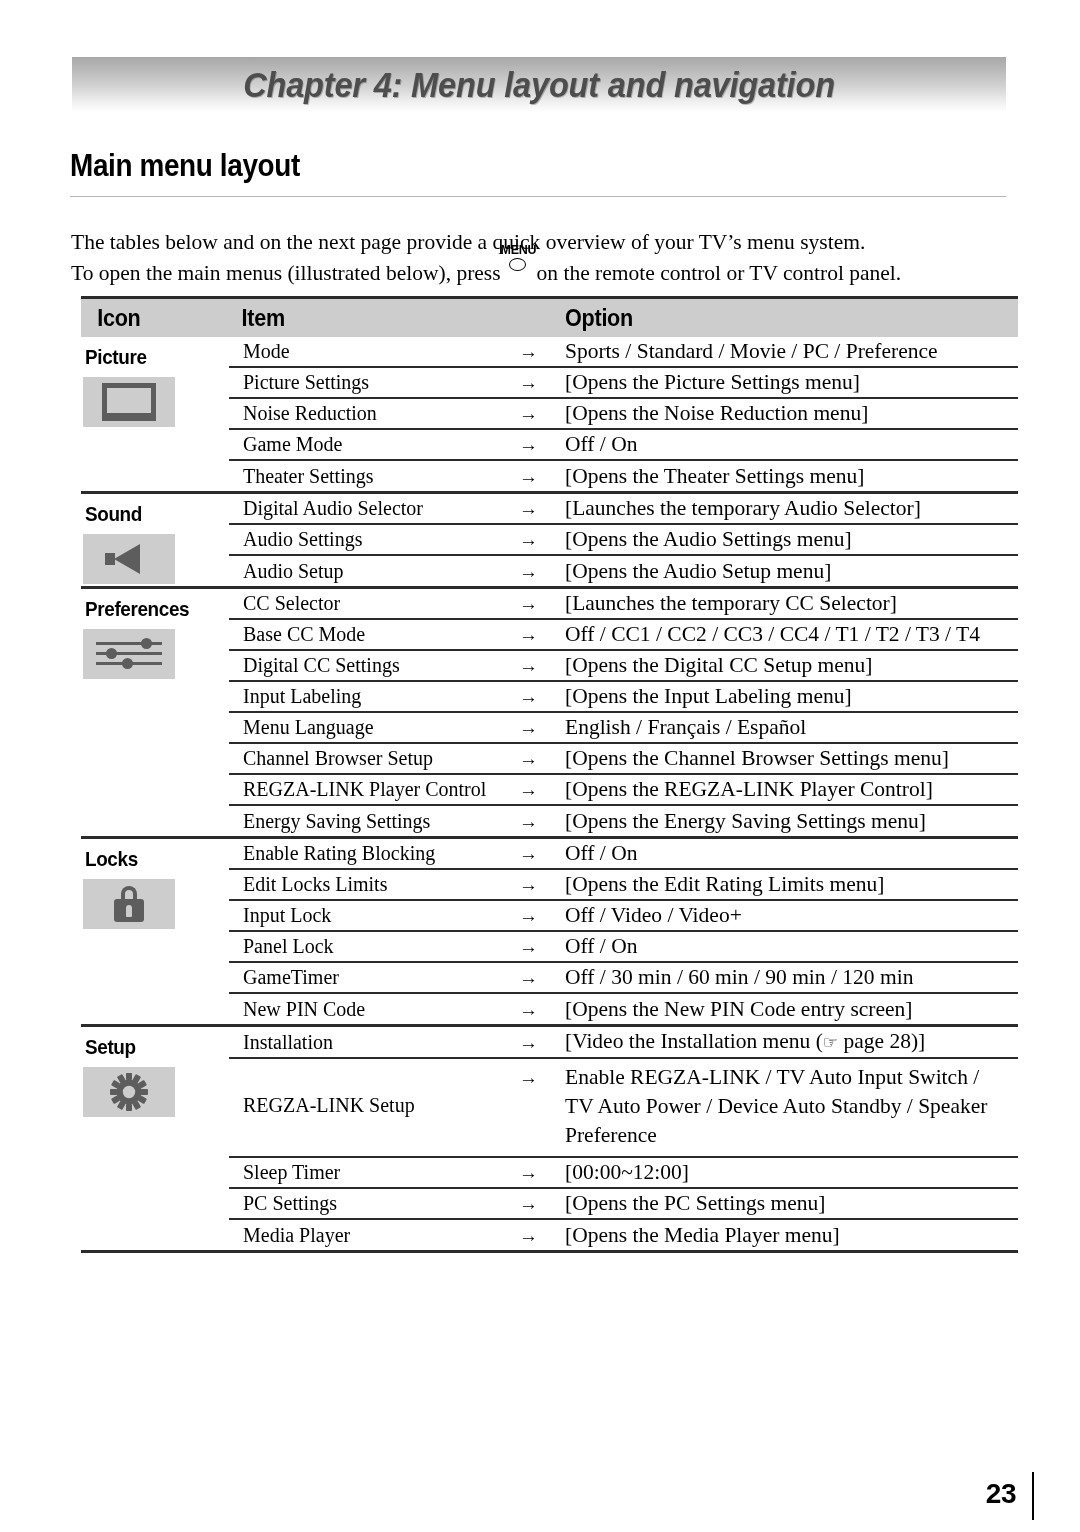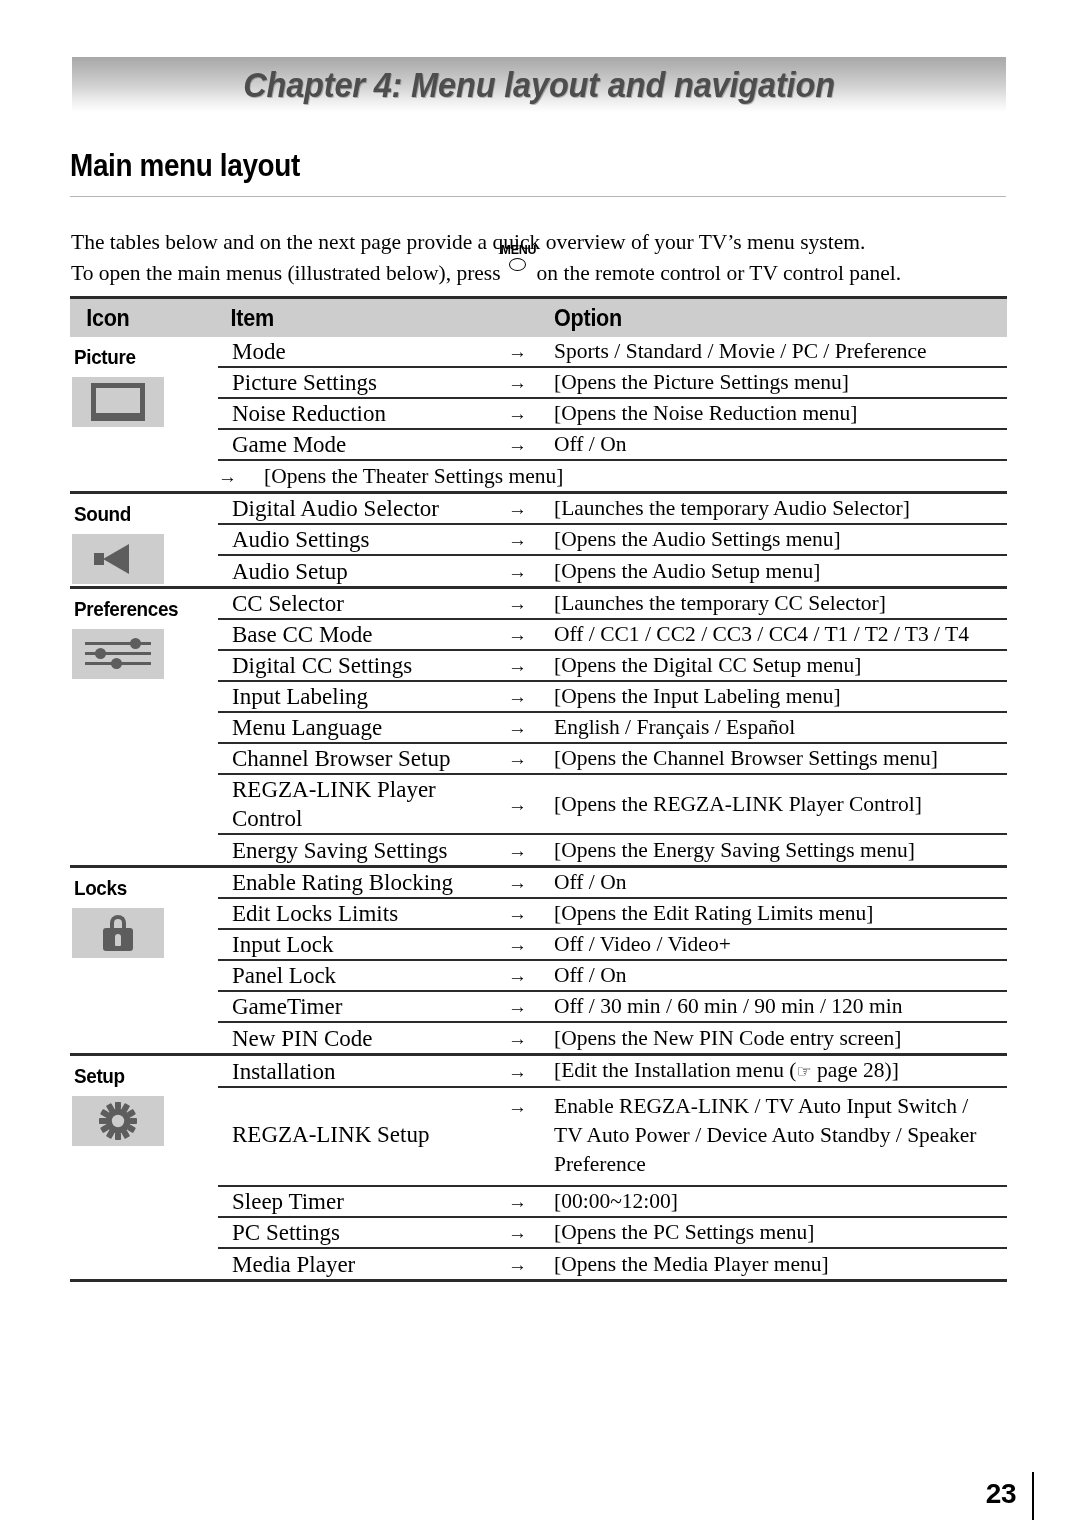--- a/index.html
+++ b/index.html
@@ -102,21 +102,21 @@
     width: 17px;
     height: 13px;
     border: 1.6px solid #000;
     border-radius: 50%;
     box-sizing: border-box;
   }
 
   
   .menu-table {
     position: absolute;
-    left: 70px;
+    left: 81px;
     top: 296px;
     width: 937px;
   }
   .thead-rule-top {
     height: 3px;
     background: #2b2b2b;
   }
   .thead {
     display: flex;
     background: #cdcdcd;
@@ -235,21 +235,21 @@
     align-items: center;
     border-bottom: 2.5px solid #2b2b2b;
     min-height: 30px;
     box-sizing: border-box;
   }
   .mrow:last-child { border-bottom: none; }
   .mrow .item {
     width: 290px;
     flex: 0 0 290px;
     padding-left: 14px;
-    font-size: 23px;
+    font-size: 20px;
     box-sizing: border-box;
     line-height: 29px;
   }
   .mrow .arrow {
     width: 46px;
     flex: 0 0 46px;
     font-size: 19px;
     line-height: 29px;
     text-align: left;
   }
@@ -340,20 +340,21 @@
               <div class="item">Noise Reduction</div>
               <div class="arrow">→</div>
               <div class="option">[Opens the Noise Reduction menu]</div>
             </div>
             <div class="mrow">
               <div class="item">Game Mode</div>
               <div class="arrow">→</div>
               <div class="option">Off / On</div>
             </div>
             <div class="mrow">
+              <div class="item">Theater Settings</div>
               <div class="arrow">→</div>
               <div class="option">[Opens the Theater Settings menu]</div>
             </div>
           </div>
         </div>
       </div>
       <div class="group">
         <div class="group-body">
           <div class="icon-cell">
             <div class="icon-label">Sound</div>
@@ -508,21 +509,21 @@
                   <rect x="29.423393758658797" y="7.649999999999993" width="6" height="7.2" rx="1" fill="#5d5d5d" transform="rotate(420 32.4233937586588 11.249999999999993)"></rect>
                   <circle cx="19" cy="19" r="12.5" fill="#5d5d5d"></circle>
                   <circle cx="19" cy="19" r="6.2" fill="#cdcdcd"></circle>
                 </svg></span>
             </div>
           </div>
           <div class="rows-cell">
             <div class="mrow">
               <div class="item">Installation</div>
               <div class="arrow">→</div>
-              <div class="option"><span>[Edit the Installation menu (</span><span class="hand-icon">☞</span><span> page 28)]</span></div>
+              <div class="option"><span>[Video the Installation menu (</span><span class="hand-icon">☞</span><span> page 28)]</span></div>
             </div>
             <div class="mrow tall">
               <div class="item">REGZA-LINK Setup</div>
               <div class="arrow">→</div>
               <div class="option">Enable REGZA-LINK / TV Auto Input Switch / TV Auto Power / Device Auto Standby / Speaker Preference</div>
             </div>
             <div class="mrow">
               <div class="item">Sleep Timer</div>
               <div class="arrow">→</div>
               <div class="option">[00:00~12:00]</div>

